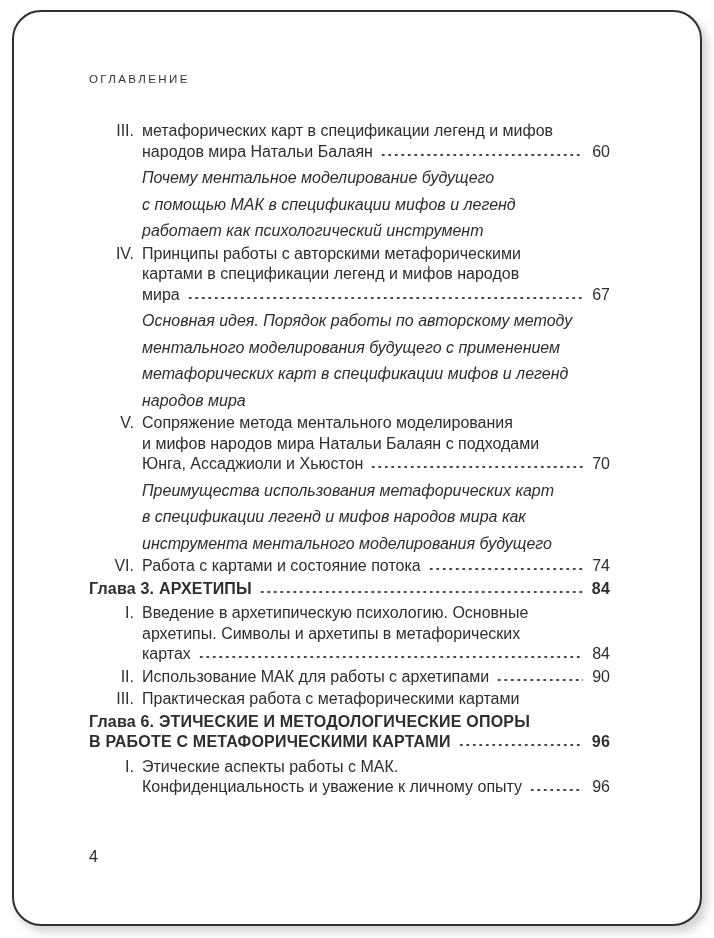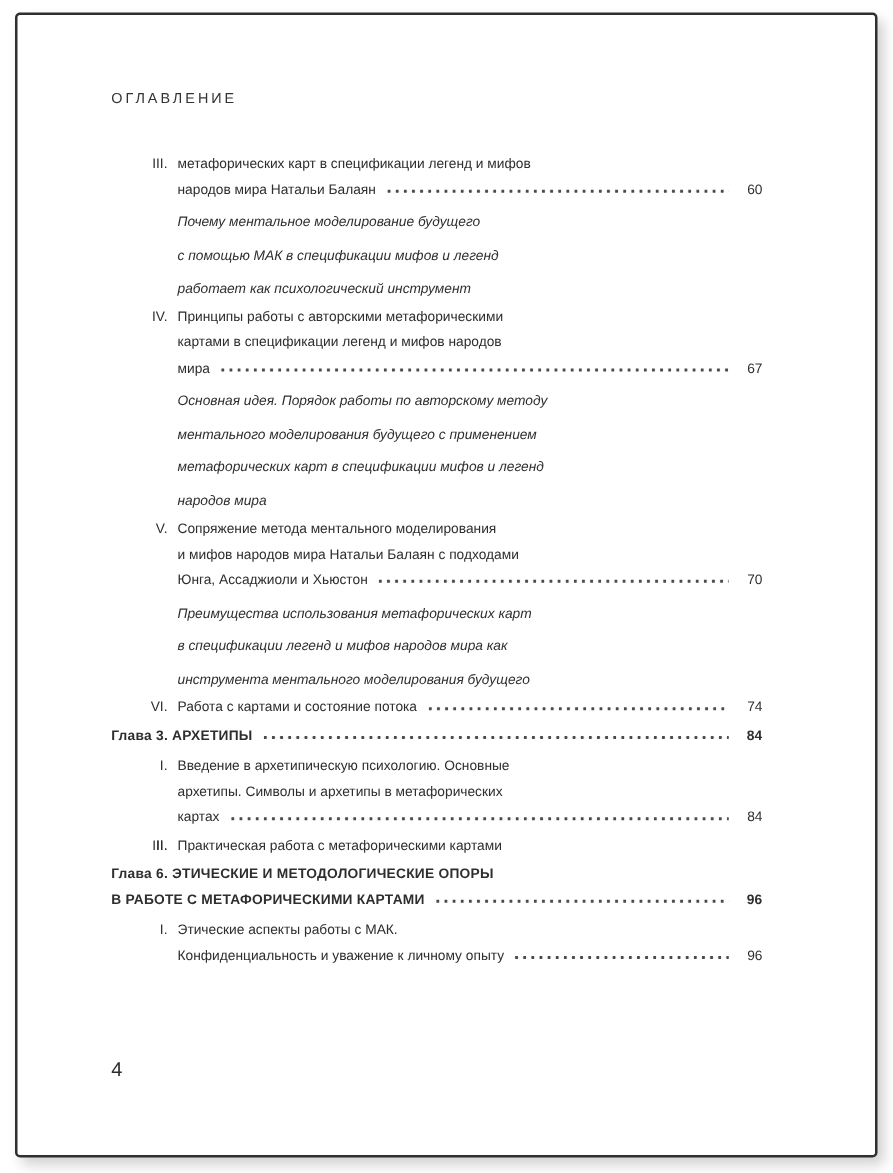--- a/index.html
+++ b/index.html
@@ -10,33 +10,33 @@
     font-family: "Liberation Sans", sans-serif;
     color: #2e2e2e;
     overflow: hidden;
   }
   .page-card {
     position: absolute;
     left: 12px; top: 10px;
     width: 690px; height: 916px;
     background: #ffffff;
     border: 2px solid #2f2f2f;
-    border-radius: 4px;
+    border-radius: 29px;
     box-shadow: 5px 6px 10px rgba(0,0,0,0.18);
     padding: 61px 90px 50px 75px;
   }
   .toc-header {
     font-size: 11.5px;
     letter-spacing: 2.4px;
     color: #333333;
     font-weight: 400;
     margin-bottom: 36px;
   }
   .toc-list {
-    font-size: 11px;
+    font-size: 16px;
     line-height: 20.5px;
   }
   .entry {
     position: relative;
     padding-left: 53px;
     margin-bottom: 2px;
   }
   .entry .numeral {
     position: absolute;
     left: 0; top: 0;
@@ -138,20 +138,25 @@
         <div class="line">Введение в архетипическую психологию. Основные</div>
         <div class="line">архетипы. Символы и архетипы в метафорических</div>
         <div class="leader-line">
           <span class="leader-text">картах</span>
           <span class="dots"></span>
           <span class="page">84</span>
         </div>
       </div>
       <div class="entry">
         <span class="numeral">II.</span>
+        <div class="leader-line">
+          <span class="leader-text">Использование МАК для работы с архетипами</span>
+          <span class="dots"></span>
+          <span class="page">90</span>
+        </div>
       </div>
       <div class="entry">
         <span class="numeral">III.</span>
         <div class="line">Практическая работа с метафорическими картами</div>
       </div>
       <div class="chapter">
         <div class="line">Глава 6. ЭТИЧЕСКИЕ И МЕТОДОЛОГИЧЕСКИЕ ОПОРЫ</div>
         <div class="leader-line">
           <span class="leader-text">В РАБОТЕ С МЕТАФОРИЧЕСКИМИ КАРТАМИ</span>
           <span class="dots"></span>

